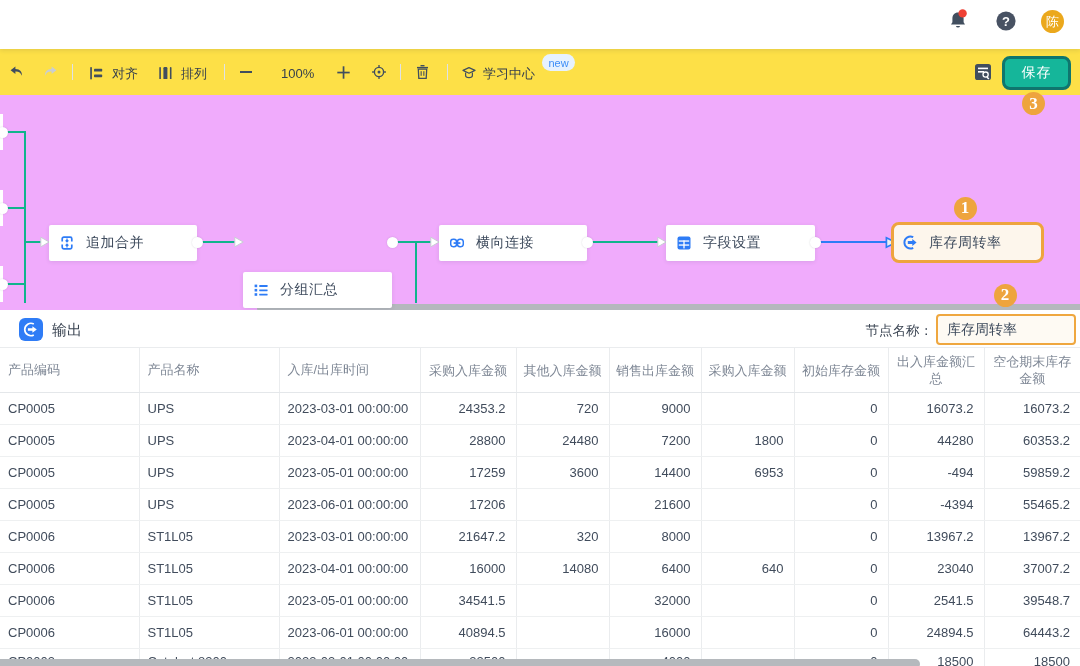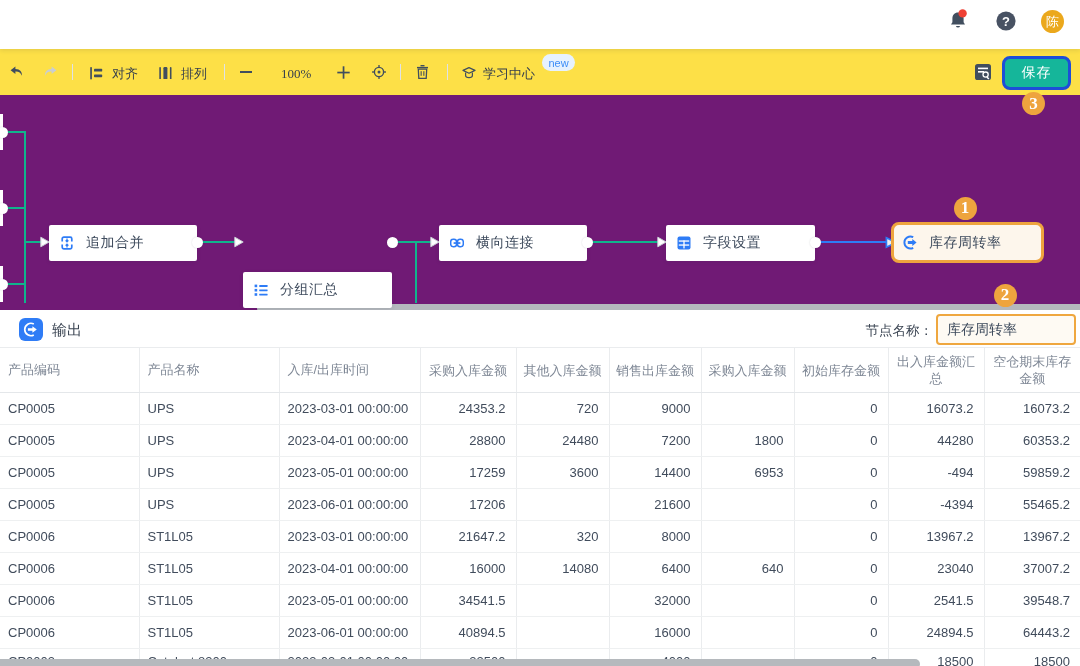--- a/index.html
+++ b/index.html
@@ -58,21 +58,21 @@
 
   <svg class="abs" style="left:158.5px;top:17.5px" width="13" height="12.5" viewBox="0 0 13 12.5">
     <rect x="0.3" y="0" width="1.6" height="12.5" rx="0.8" fill="#414e5e"></rect>
     <rect x="4.4" y="0" width="4" height="12.5" rx="1.2" fill="#414e5e"></rect>
     <rect x="10.9" y="0" width="1.6" height="12.5" rx="0.8" fill="#414e5e"></rect>
   </svg>
   <div class="tbtxt" style="left:181px;">排列</div>
   <div class="sep" style="left:224px;"></div>
 
   <div class="abs" style="left:240px;top:22px;width:12px;height:2px;background:#414e5e;"></div>
-  <div class="tbtxt" style="left:281px;font-family:Liberation Serif, serif;">100%</div>
+  <div class="tbtxt" style="left:281px;">100%</div>
 
   <svg class="abs" style="left:337px;top:17px" width="13" height="13" viewBox="0 0 13 13">
     <rect x="5.7" y="0.3" width="1.7" height="12.4" fill="#414e5e"></rect>
     <rect x="0.3" y="5.7" width="12.4" height="1.7" fill="#414e5e"></rect>
   </svg>
 
   <svg class="abs" style="left:372px;top:16px" width="14" height="14" viewBox="0 0 14 14">
     <circle cx="7" cy="7" r="4.6" fill="none" stroke="#414e5e" stroke-width="1.4"></circle>
     <circle cx="7" cy="7" r="1.5" fill="#414e5e"></circle>
     <rect x="6.35" y="0" width="1.3" height="2.6" fill="#414e5e"></rect>
@@ -99,25 +99,25 @@
   <div class="abs" style="left:535px;top:5px;width:33px;height:17px;border-radius:9px;background:#e7f2fe;color:#3e8ef7;font-size:11px;display:flex;align-items:center;justify-content:center;margin-left:7px;">new</div>
 
   <svg class="abs" style="left:974px;top:14px" width="18" height="18" viewBox="0 0 18 18">
     <rect x="1" y="1" width="16" height="16" rx="2.6" fill="#414e5e"></rect>
     <rect x="4" y="4.6" width="10" height="1.6" fill="#fff"></rect>
     <rect x="4" y="8" width="6" height="1.6" fill="#fff"></rect>
     <circle cx="11.6" cy="11.6" r="2.6" fill="none" stroke="#fff" stroke-width="1.3"></circle>
     <rect x="13.4" y="13.4" width="2.8" height="1.5" transform="rotate(45 13.4 13.4)" fill="#fff"></rect>
   </svg>
 
-  <div class="abs" style="left:1002px;top:7px;width:69px;height:34px;border:3px solid #1d4ed8;border-radius:8px;background:#15b69a;color:#fff;font-size:14px;display:flex;align-items:center;justify-content:center;letter-spacing:1px;">保存</div>
+  <div class="abs" style="left:1002px;top:7px;width:69px;height:34px;border:3px solid #0f766e;border-radius:8px;background:#15b69a;color:#fff;font-size:14px;display:flex;align-items:center;justify-content:center;letter-spacing:1px;">保存</div>
 </div>
 <div class="marker" style="left:1022px;top:92px;">3</div>
 
-<div class="abs" style="left:0;top:95px;width:1080px;height:215px;background:#701a75;overflow:hidden;">
+<div class="abs" style="left:0;top:95px;width:1080px;height:215px;background:#f0abfc;overflow:hidden;">
 
   <div class="abs" style="left:0;top:19px;width:3px;height:36px;background:#fff;"></div>
   <div class="abs" style="left:0;top:95px;width:3px;height:36px;background:#fff;"></div>
   <div class="abs" style="left:0;top:171px;width:3px;height:36px;background:#fff;"></div>
 
   <div class="vline" style="left:23.5px;top:36px;height:172px;"></div>
   <div class="hline" style="left:2px;top:36px;width:22px;"></div>
   <div class="hline" style="left:2px;top:112px;width:22px;"></div>
   <div class="hline" style="left:2px;top:188px;width:22px;"></div>
   <div class="port" style="left:-3px;top:31.5px;"></div>

